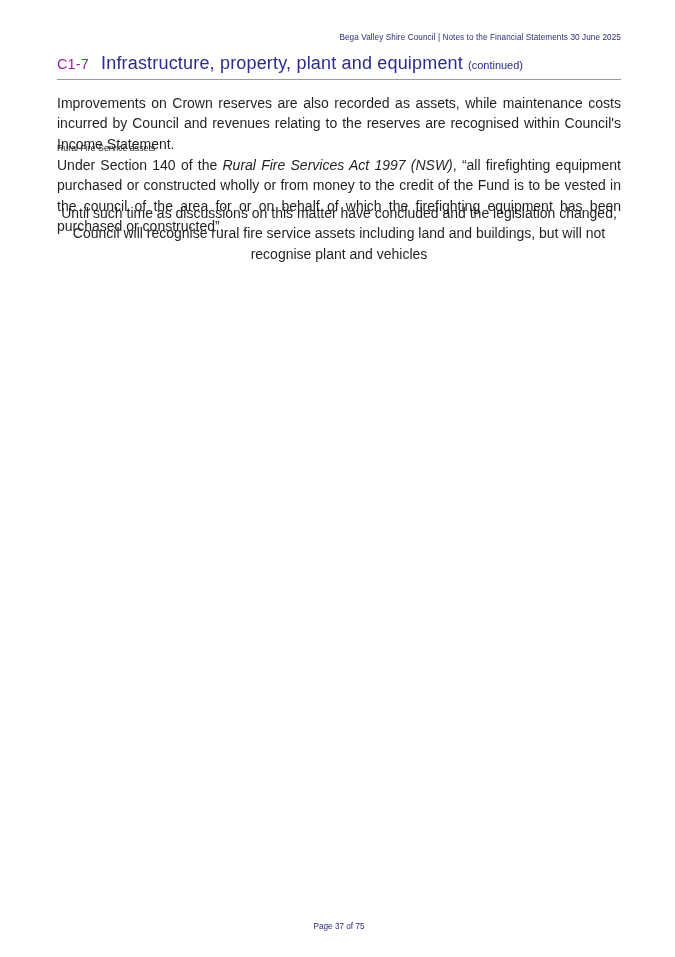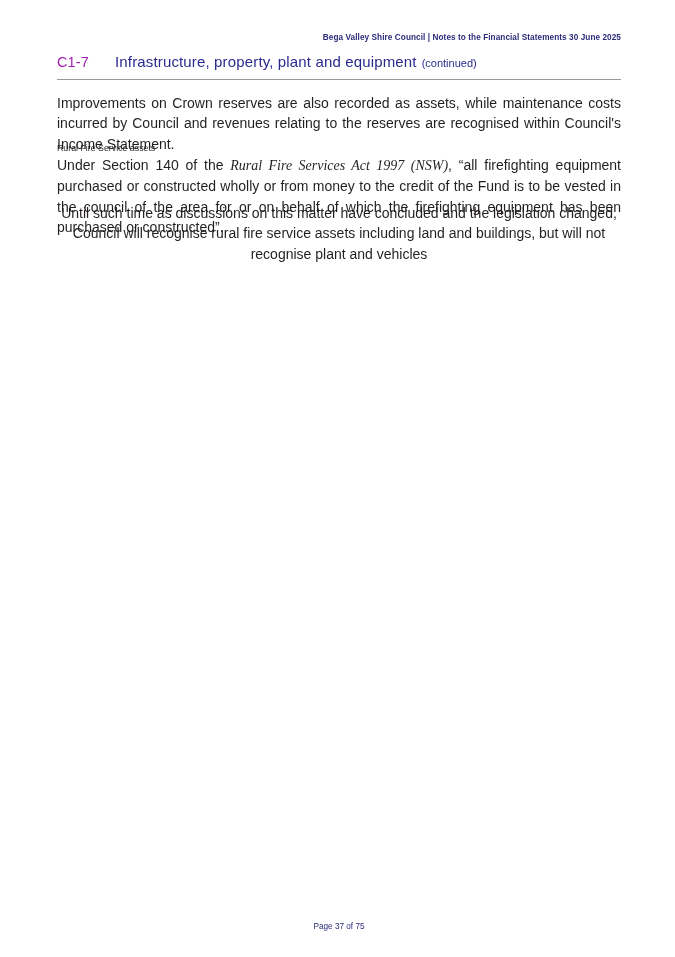--- a/index.html
+++ b/index.html
@@ -24,38 +24,37 @@
   }
   .header-line {
     position: absolute;
     top: 33px;
     left: 57px;
     width: 564px;
     text-align: right;
     font-size: 8.2px;
     color: #2b2b7a;
     letter-spacing: 0.01em;
-    font-weight: bold;
   }
   .title-row {
     position: absolute;
     top: 53px;
     left: 57px;
     width: 564px;
     white-space: nowrap;
   }
   .title-code {
     font-size: 14.5px;
     color: #a21caf;
     letter-spacing: 0.01em;
   }
   .title-text {
-    font-size: 15px;
+    font-size: 18px;
     color: #2b2b8f;
-    margin-left: 26px;
+    margin-left: 12px;
     letter-spacing: 0.01em;
   }
   .title-cont {
     font-size: 11px;
     color: #2b2b8f;
     margin-left: 5px;
     margin-top: 12px;
   }
   .rule {
     position: absolute;
@@ -79,21 +78,21 @@
     position: absolute;
     left: 57px;
     top: 143px;
     font-size: 8.8px;
     font-weight: normal;
     color: #231f20;
   }
   .p2 { top: 155px; }
   .p3 { top: 203px; }
   .p3 { text-align: center; }
-  em { font-style: italic; font-family: Liberation Serif, serif; }
+  em { font-style: italic; }
   .footer {
     position: absolute;
     top: 922px;
     left: 57px;
     width: 564px;
     text-align: center;
     font-size: 8.2px;
     color: #2b2b7a;
   }
 </style>

